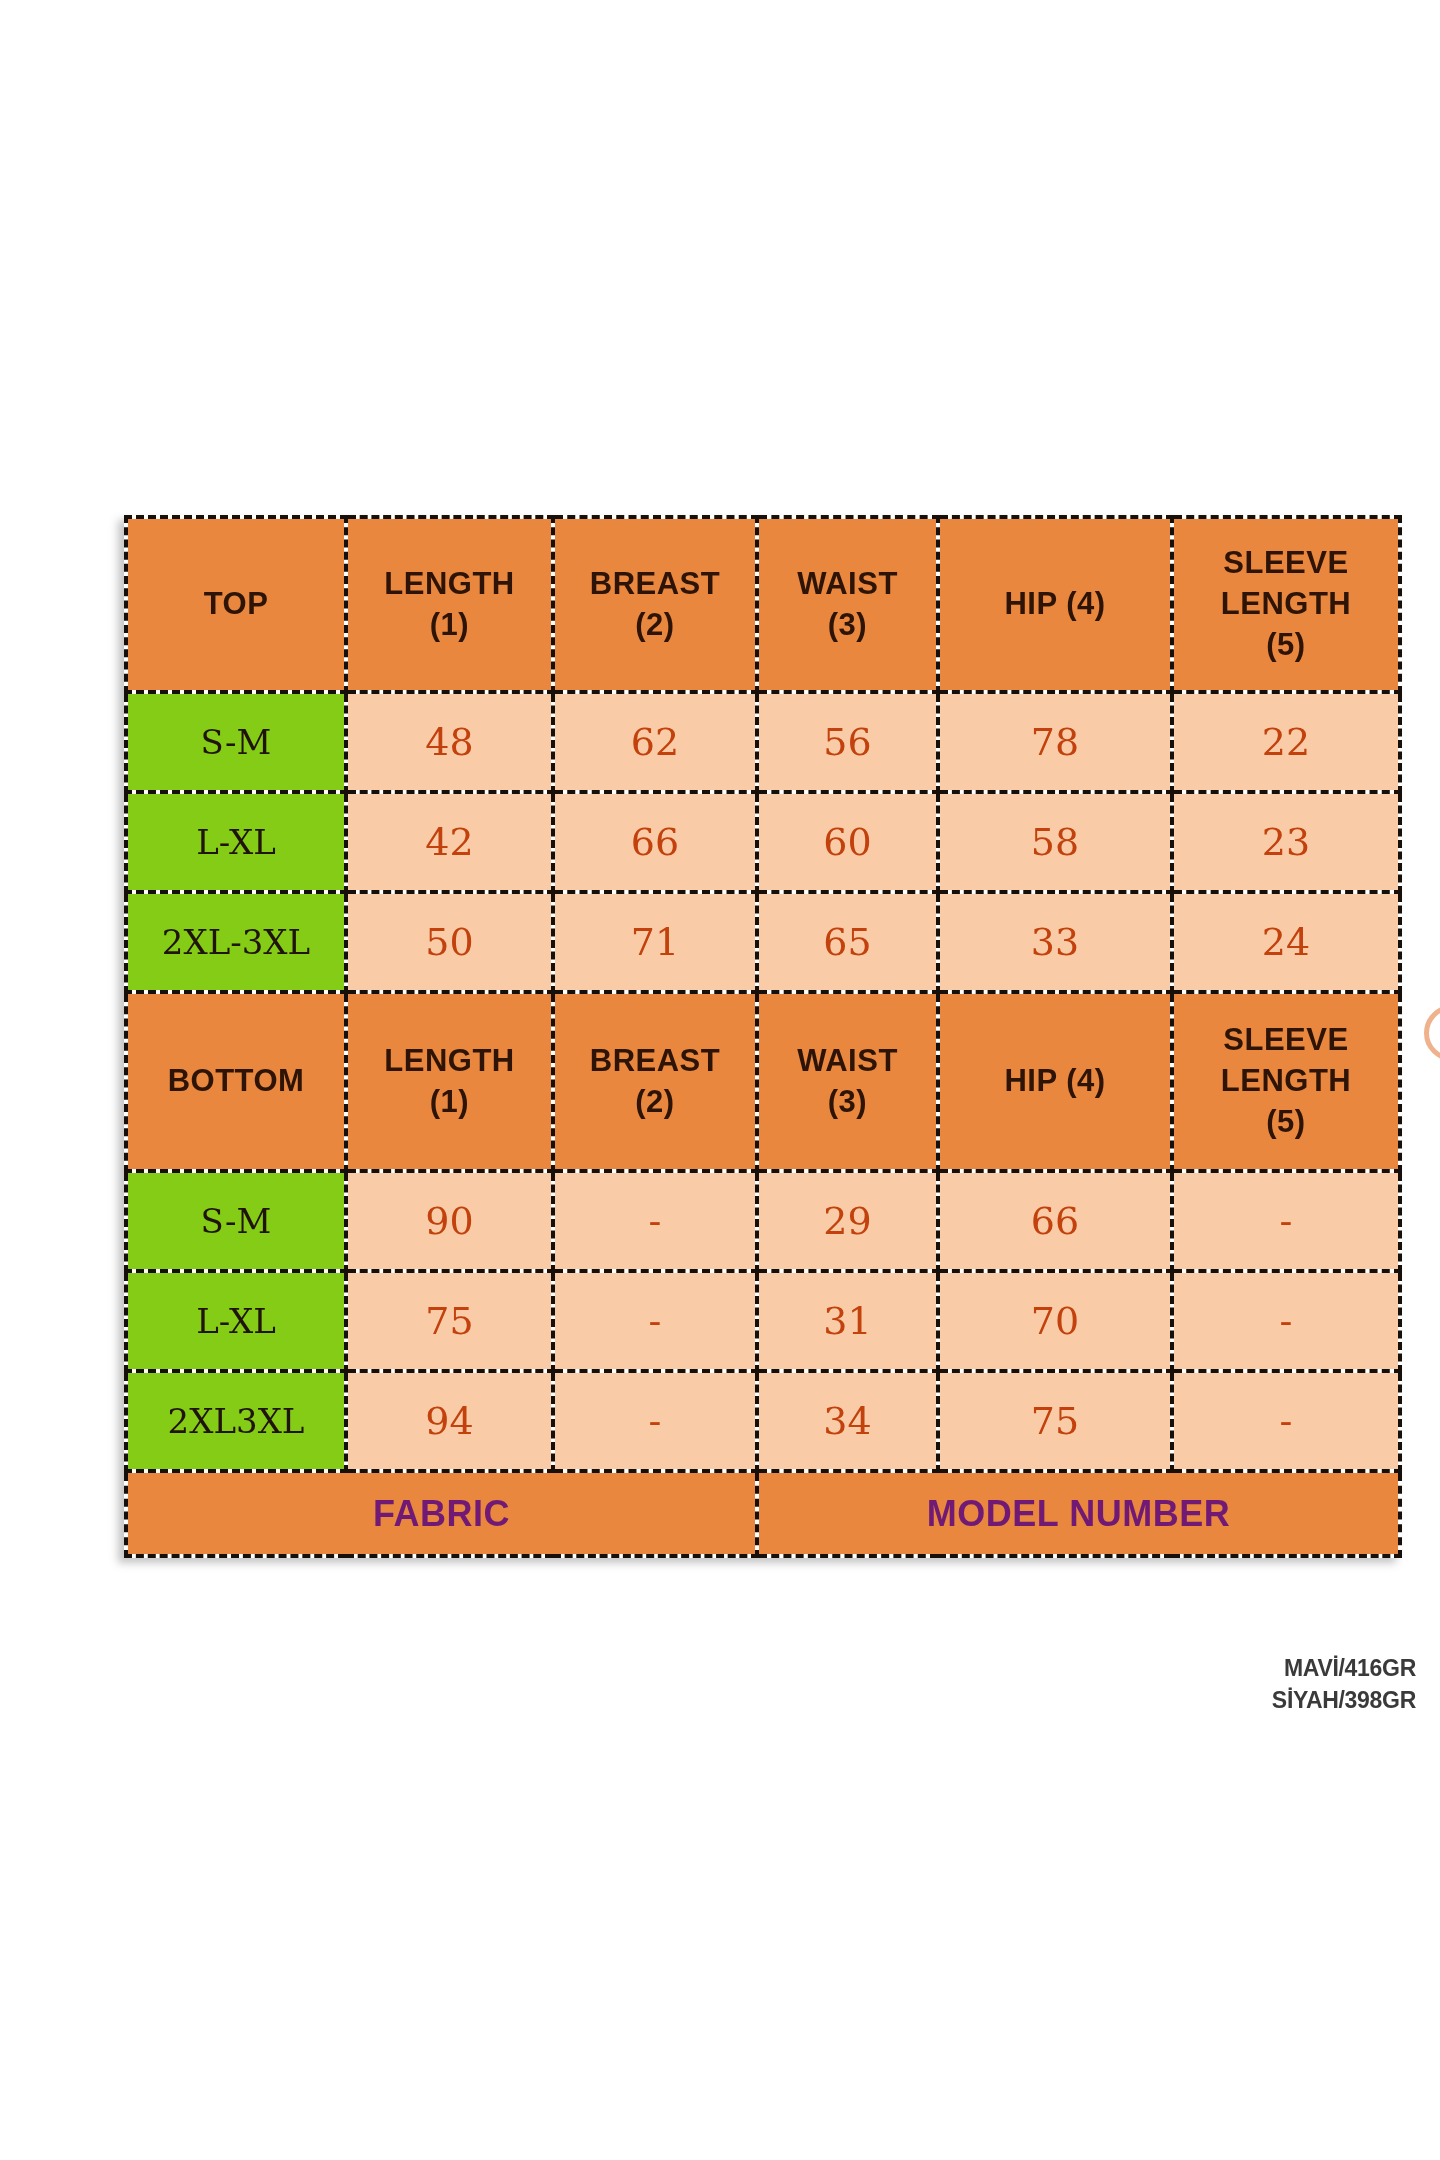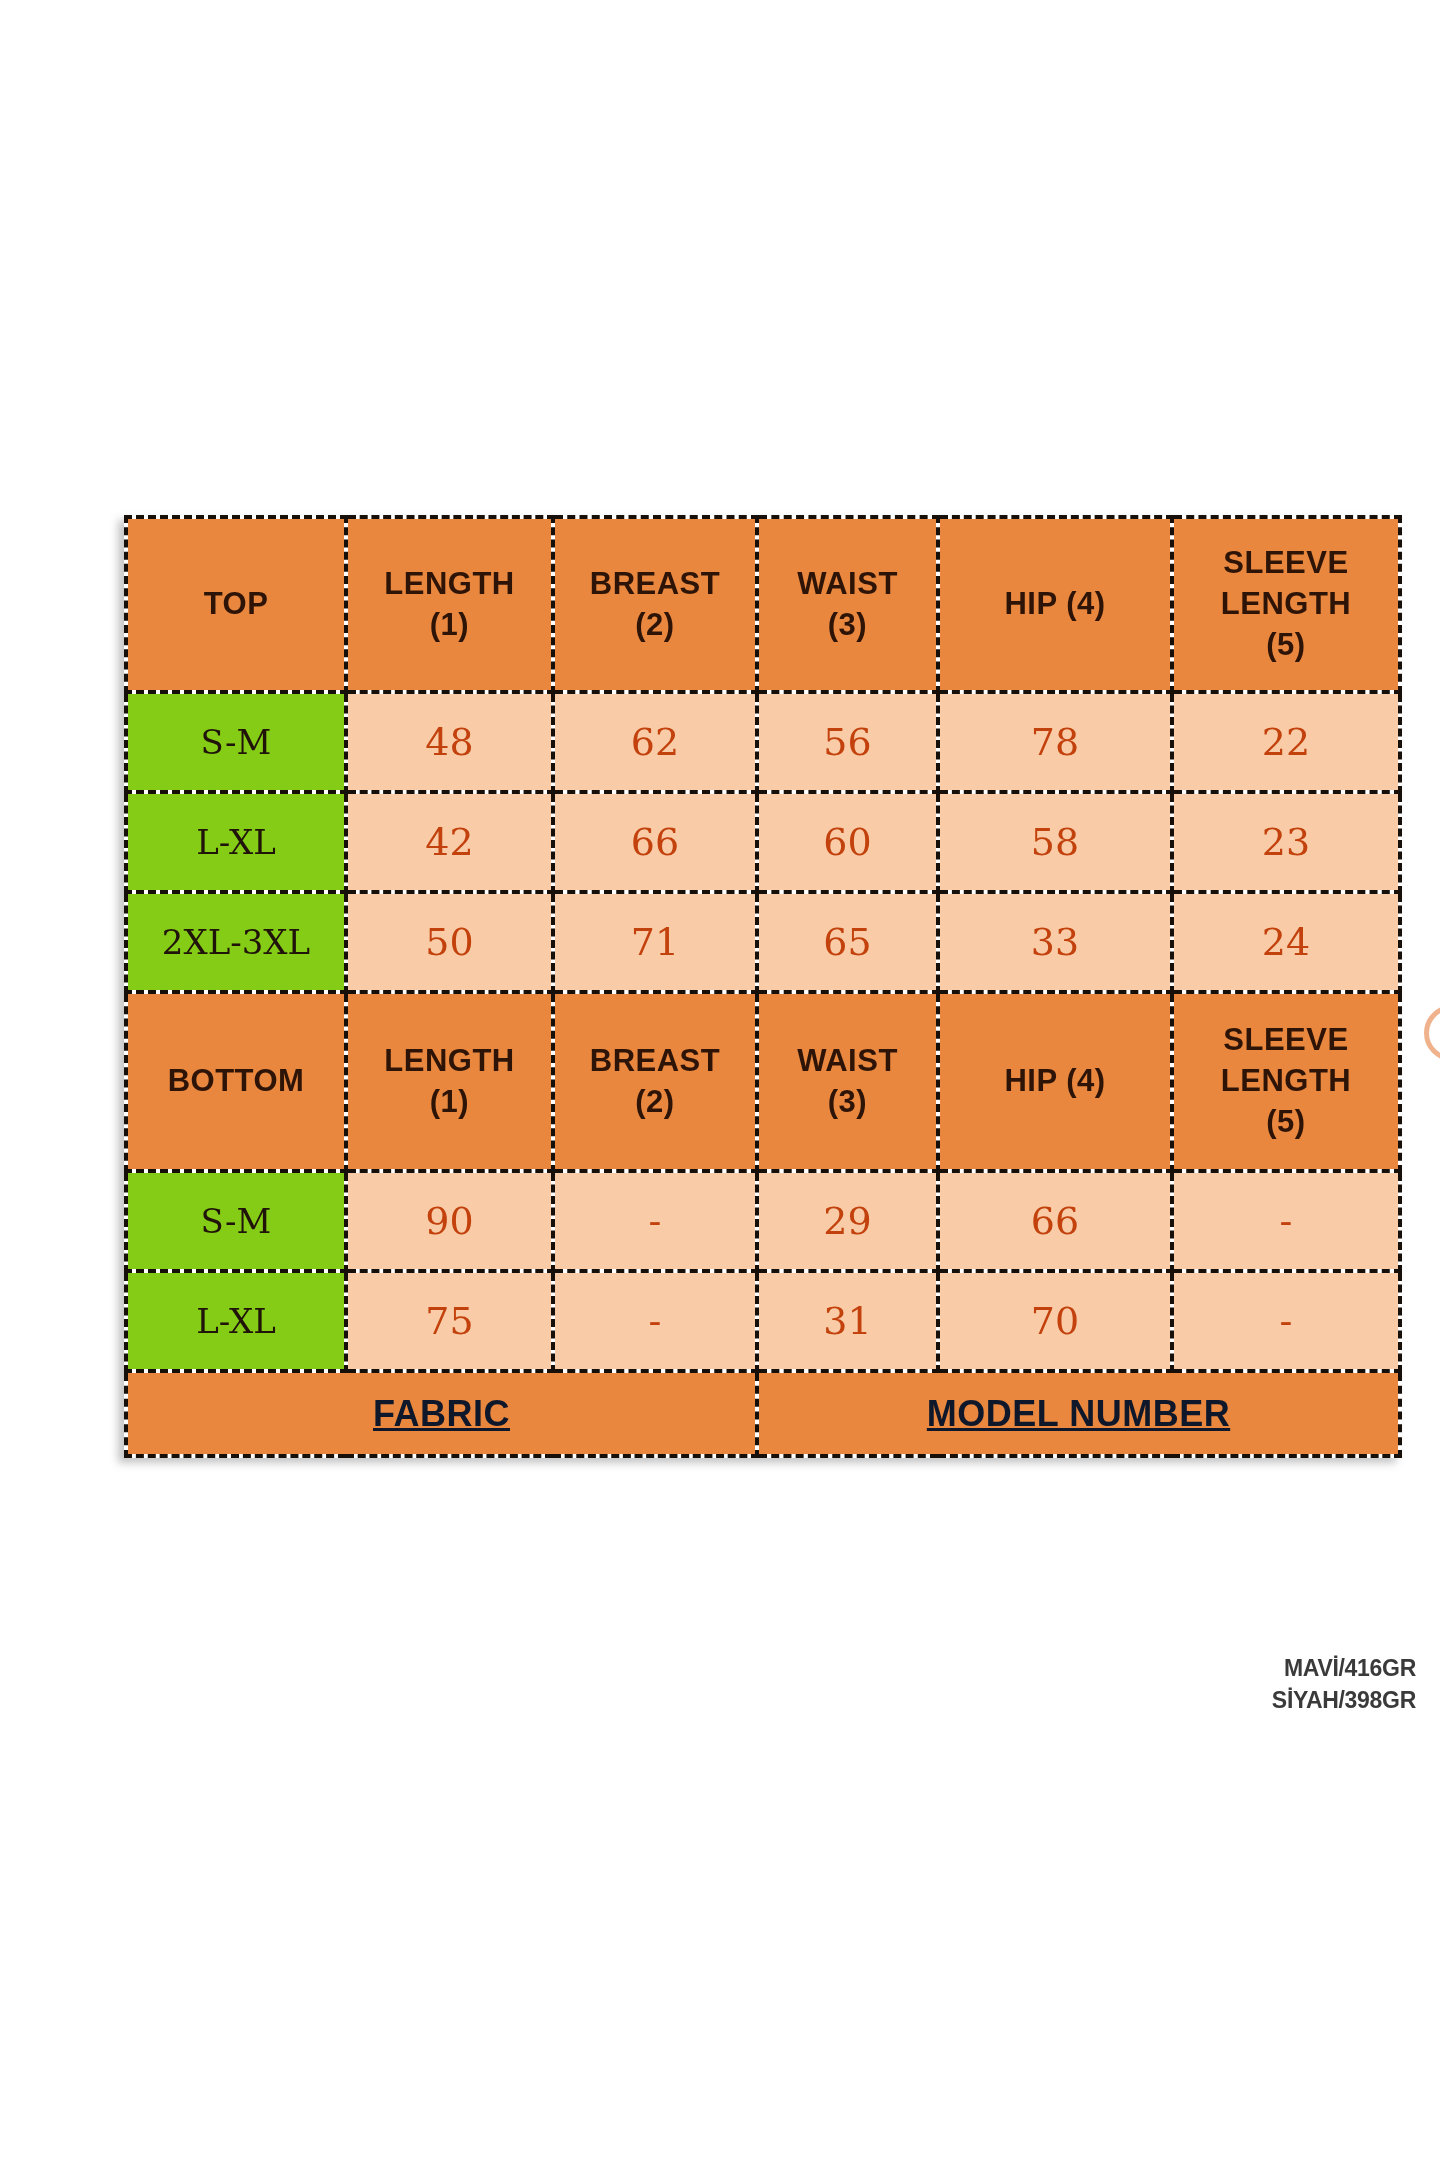--- a/index.html
+++ b/index.html
@@ -48,25 +48,24 @@
   }
   .val{
     background:#F9CCA7;
     color:#c2410c;
     font-weight:normal;
     font-size:38px;
     font-family:"DejaVu Serif", serif;
   }
   .foot-hdr{
     background:#E9873E;
-    color:#0f172a;
+    color:#701a75;
     font-weight:bold;
     font-size:36px;
     letter-spacing:0.5px;
-    text-decoration:underline;
   }
   .foot-val{
     background:#F9CCA7;
     color:#26201a;
     font-size:38px;
     font-family:"DejaVu Serif", serif;
   }
   .notes{
     position:absolute;
     top:1652px;
@@ -167,20 +166,28 @@
       <td class="val">-</td>
     </tr>
     <tr class="data-row">
       <td class="lbl">L-XL</td>
       <td class="val">75</td>
       <td class="val">-</td>
       <td class="val">31</td>
       <td class="val">70</td>
       <td class="val">-</td>
     </tr>
+    <tr class="data-row">
+      <td class="lbl">2XL3XL</td>
+      <td class="val">94</td>
+      <td class="val">-</td>
+      <td class="val">34</td>
+      <td class="val">75</td>
+      <td class="val">-</td>
+    </tr>
 
     <tr class="fabric-row">
       <td class="foot-hdr" colspan="3">FABRIC</td>
       <td class="foot-hdr" colspan="3">MODEL NUMBER</td>
     </tr>
   </tbody>
     </table>
 
   <div class="notes">
     <div>MAVİ/416GR</div>

